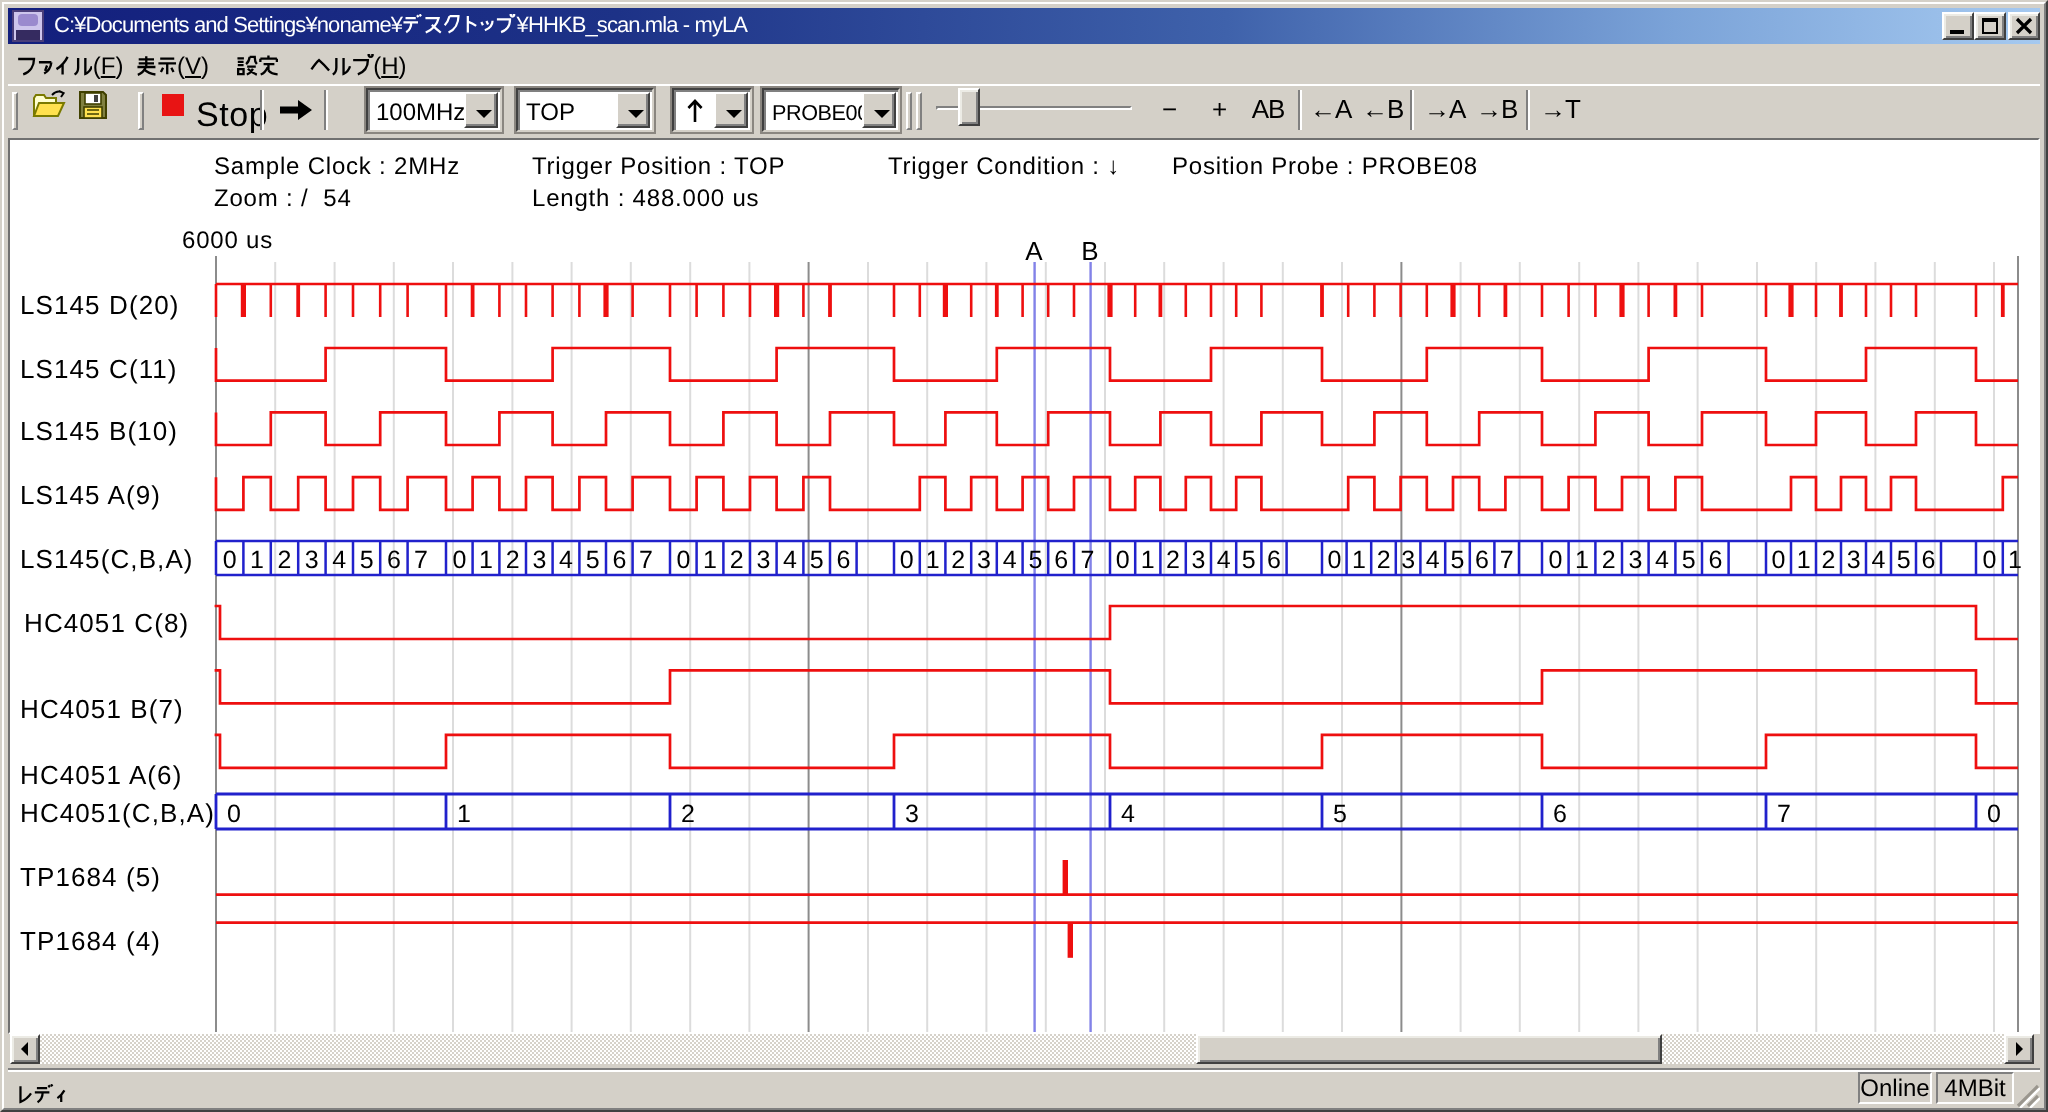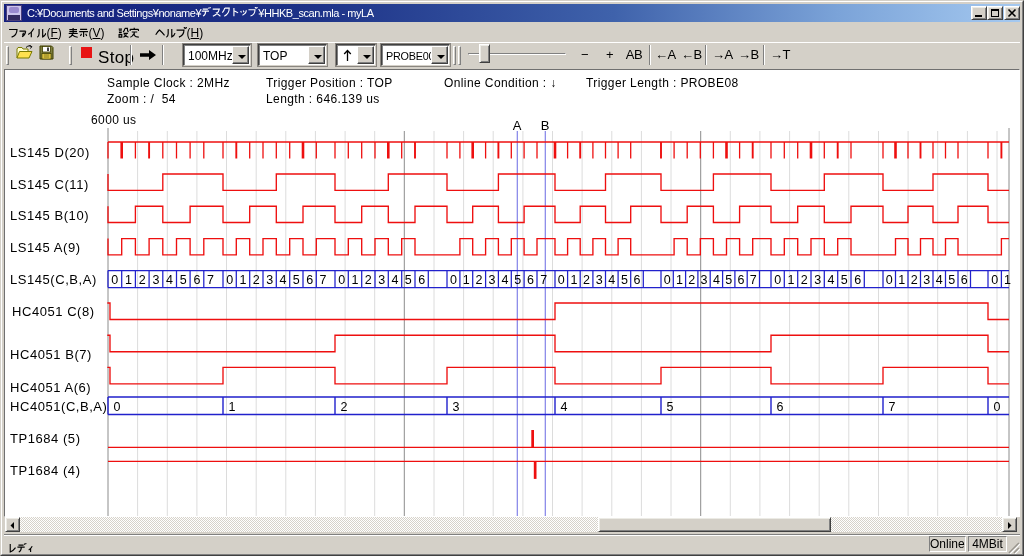--- a/index.html
+++ b/index.html
@@ -168,23 +168,23 @@
 <div class="abs" style="left:712px;top:47px;width:17px;font-size:13px;letter-spacing:-0.5px;text-align:center;white-space:nowrap">→A</div>
 <div class="abs" style="left:738px;top:47px;width:17px;font-size:13px;letter-spacing:-0.5px;text-align:center;white-space:nowrap">→B</div>
 <div class="abs" style="left:770px;top:47px;width:17px;font-size:13px;letter-spacing:-0.5px;text-align:center;white-space:nowrap">→T</div>
 <div class="abs sep" style="left:649px;top:45px;height:20px"></div>
 <div class="abs sep" style="left:705px;top:45px;height:20px"></div>
 <div class="abs sep" style="left:763px;top:45px;height:20px"></div>
 <div class="abs" style="left:4px;top:69px;width:1016px;height:448px;background:#fff;border:1px solid;border-color:#707070 #fff #fff #707070"></div>
 <div class="abs t12" style="left:107px;top:76px">Sample Clock : 2MHz</div>
 <div class="abs t12" style="left:107px;top:92px">Zoom : /  54</div>
 <div class="abs t12" style="left:266px;top:76px">Trigger Position : TOP</div>
-<div class="abs t12" style="left:266px;top:92px">Length : 646.139 us</div>
-<div class="abs t12" style="left:444px;top:76px">Online Condition : ↓</div>
-<div class="abs t12" style="left:586px;top:76px">Trigger Length : PROBE08</div>
+<div class="abs t12" style="left:266px;top:92px">Length : 488.000 us</div>
+<div class="abs t12" style="left:444px;top:76px">Trigger Condition : ↓</div>
+<div class="abs t12" style="left:586px;top:76px">Position Probe : PROBE08</div>
 <div class="abs t12" style="left:91px;top:113px">6000 us</div>
 <div class="abs lbl" style="left:10px;top:144.6px">LS145 D(20)</div>
 <div class="abs lbl" style="left:10px;top:176.8px">LS145 C(11)</div>
 <div class="abs lbl" style="left:10px;top:208.4px">LS145 B(10)</div>
 <div class="abs lbl" style="left:10px;top:240.2px">LS145 A(9)</div>
 <div class="abs lbl" style="left:10px;top:271.9px">LS145(C,B,A)</div>
 <div class="abs lbl" style="left:12px;top:303.7px">HC4051 C(8)</div>
 <div class="abs lbl" style="left:10px;top:347px">HC4051 B(7)</div>
 <div class="abs lbl" style="left:10px;top:380px">HC4051 A(6)</div>
 <div class="abs lbl" style="left:10px;top:399.1px">HC4051(C,B,A)</div>
@@ -356,17 +356,17 @@
       <g transform="translate(0,0) scale(0.8)">
         <path d="M2.8,1.4 V11.2 C4.8,10.4 7.6,8.4 9.4,5.8" stroke="#000" stroke-width="1.4" fill="none"></path>
       </g>
       <g transform="translate(8.7,0) scale(0.8)">
         <path d="M2.2,2.6 H8.6 M0.9,5.2 H10 M5.8,5.2 C5.8,7.8 4.6,10.2 2.6,11.4 M9.4,0.8 L10.3,2 M11,0.2 L11.9,1.4" stroke="#000" stroke-width="1.4" fill="none"></path>
       </g>
       <g transform="translate(19.1,0) scale(0.8)">
         <path d="M6.4,4 C5.2,6.2 3.6,7.8 2,8.8 M4.4,6.6 V11.2" stroke="#000" stroke-width="1.4" fill="none"></path>
       </g>
     </svg></div>
-<div class="abs sunk" style="left:929px;top:536px;width:37px;height:16px;font-size:12px;line-height:14px">Online</div>
+<div class="abs sunk" style="left:929px;top:536px;width:37px;height:16px;font-size:12px;text-align:center;line-height:14px">Online</div>
 <div class="abs sunk" style="left:968px;top:536px;width:39px;height:16px;font-size:12px;text-align:center;line-height:14px">4MBit</div>
 <svg class="abs" width="14" height="14" style="left:1006px;top:540px">
     <path d="M13,3 L3,13 M13,8 L8,13" stroke="#9a968e" stroke-width="1.6"></path>
     <path d="M14,4 L4,14 M14,9 L9,14" stroke="#fff" stroke-width="1.2"></path>
   </svg>
 </body></html>

